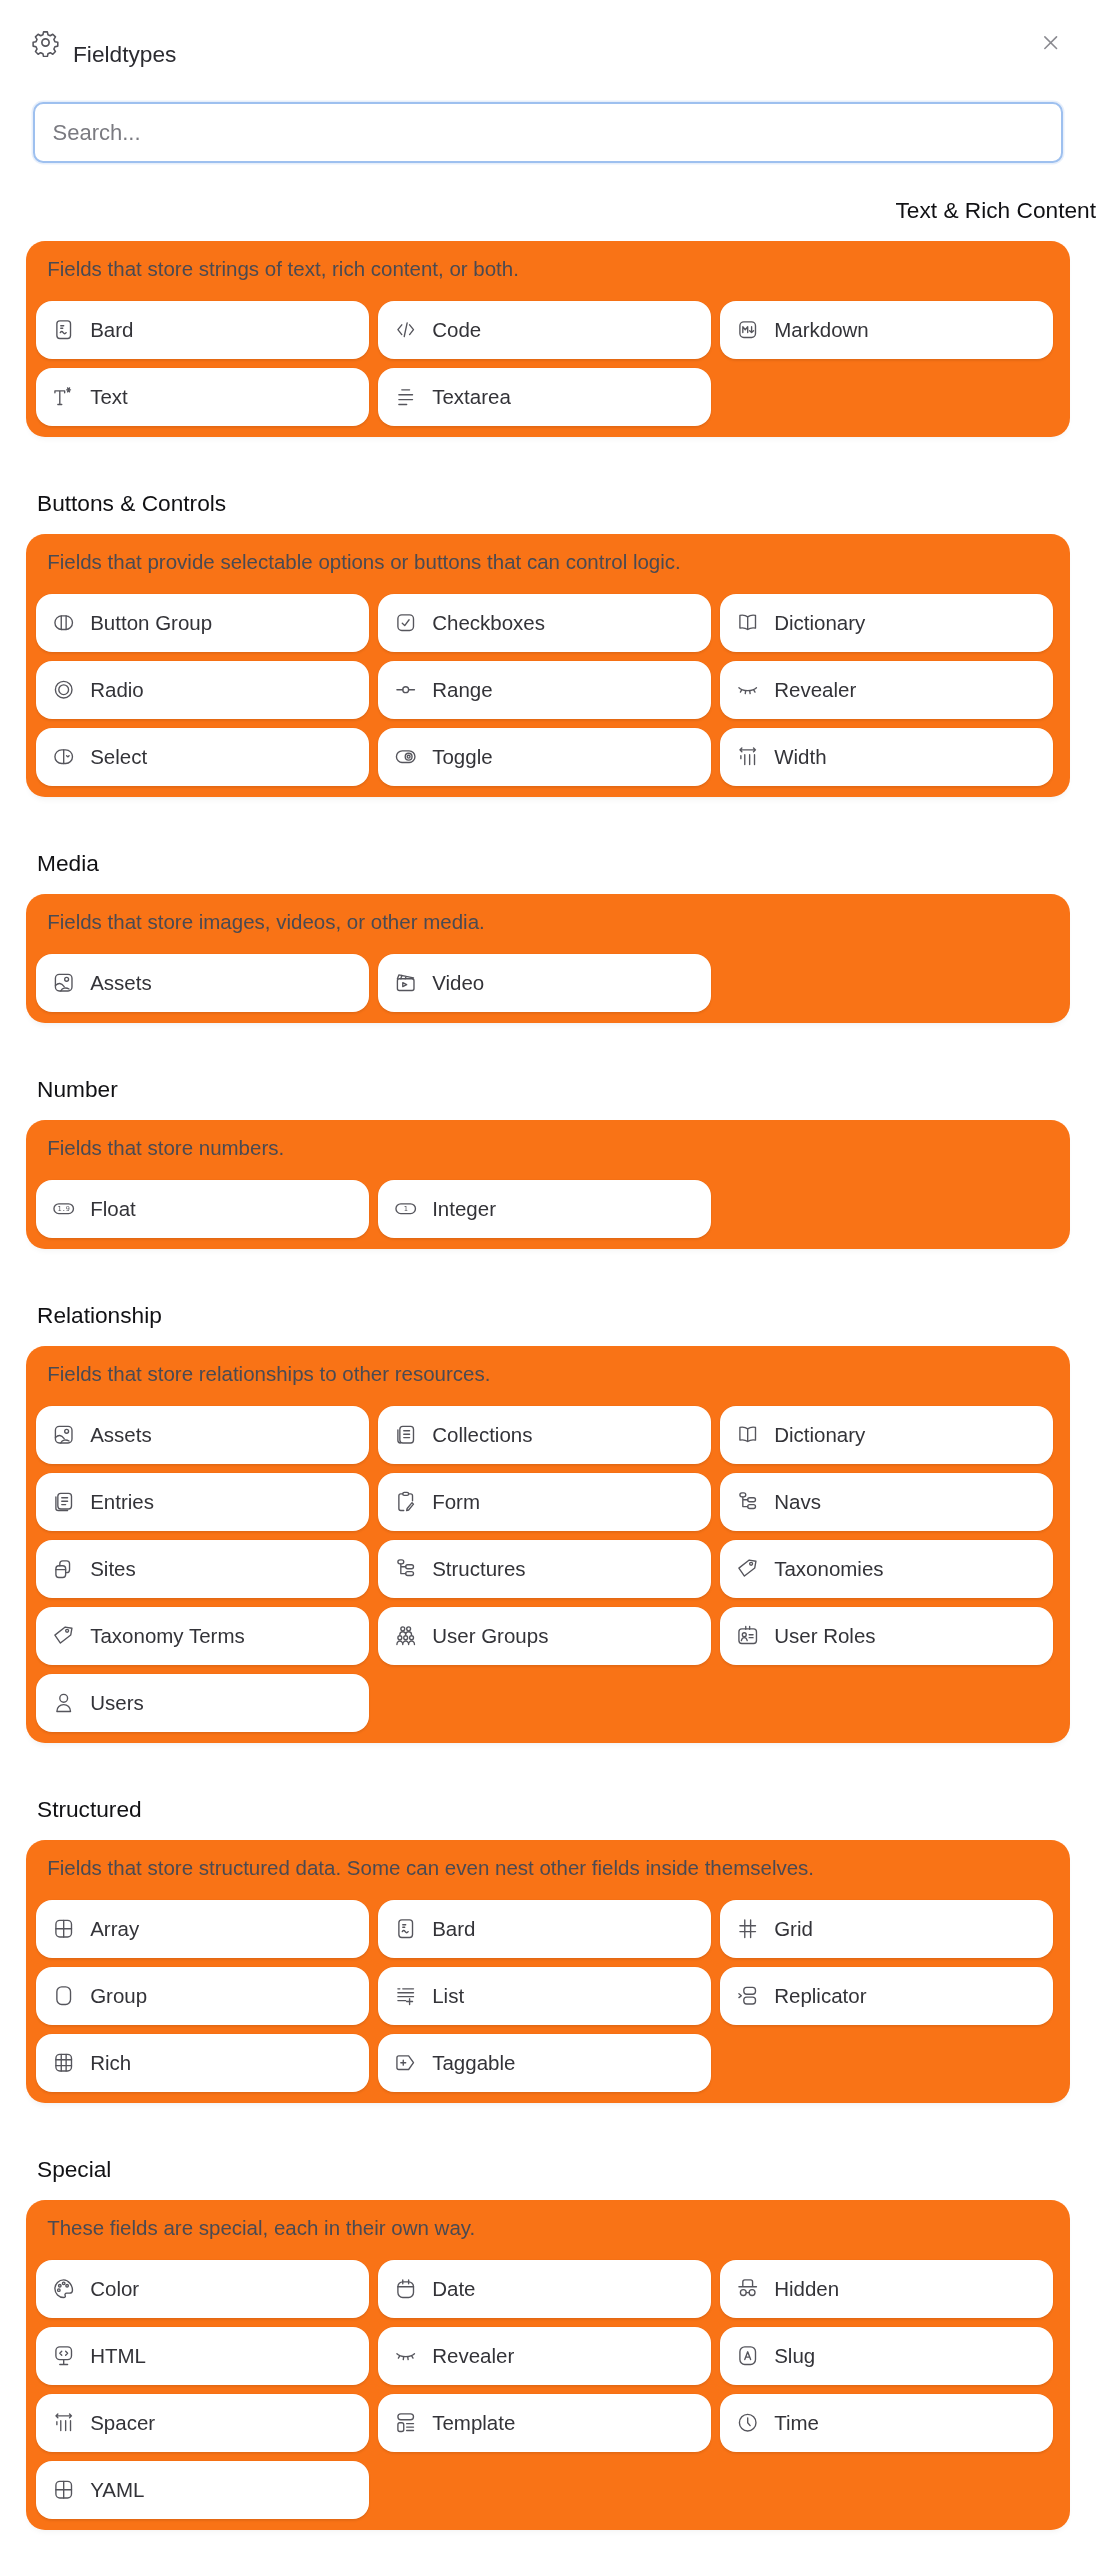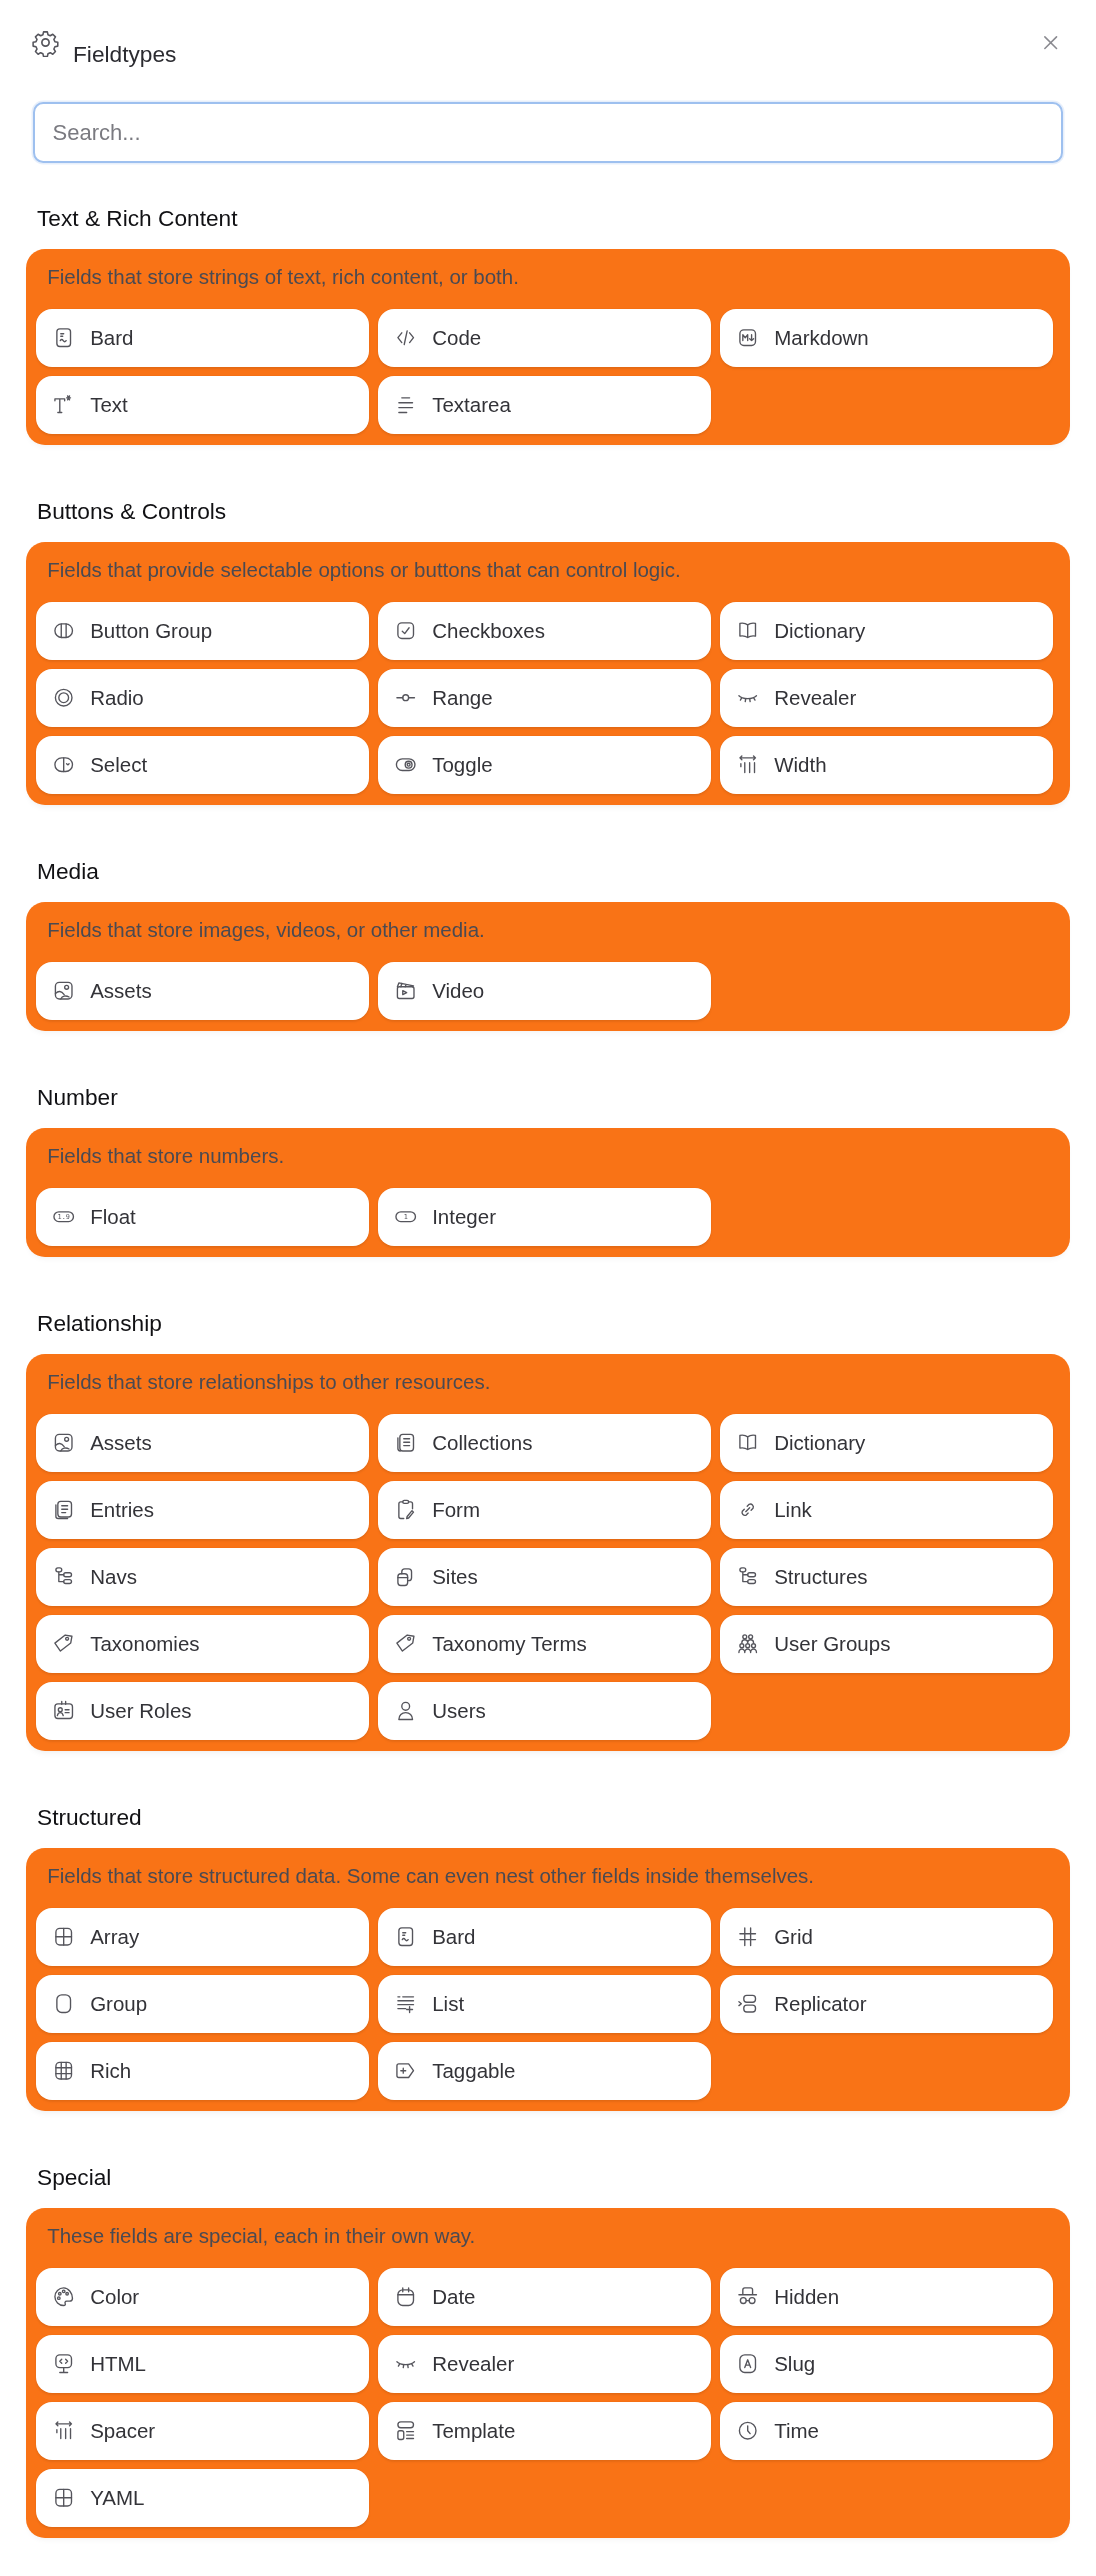--- a/index.html
+++ b/index.html
@@ -32,21 +32,21 @@
     box-shadow: 0 0 0 1.5px rgba(158,192,239,0.25);
   }
   .search::placeholder { color: #7a7a80; }
 
   .section { }
   .section h2 {
     margin: 0; padding-left: 37px; font-weight: 400;
     font-size: 22.7px; color: #111114; line-height: 26px;
     height: 26px; margin-top: 53px;
   }
-  .section.first h2 { margin-top: 40px; }
+  .section.first h2 { margin-top: 32px; text-align: right; }
   .panel {
     margin: 18px 26px 0 26px;
     background: #f97316; border-radius: 19px;
     padding: 13px 10.2px 11px 10.2px;
     box-shadow: 0 4.4px 7.3px -4.4px rgba(0,0,0,0.08);
   }
   .panel .desc {
     font-size: 20.5px; color: #4a4a52; line-height: 29px;
     padding-left: 11px; margin-bottom: 18px;
   }
@@ -327,28 +327,20 @@
                 <path d="M9 4H7a2 2 0 0 0-2 2v13a2 2 0 0 0 2 2h3M15 4h2a2 2 0 0 1 2 2v5"></path>
                 <rect x="9" y="2.5" width="6" height="3" rx="1.5"></rect>
                 <path d="M18.5 13l1.5 1.5-5 6-2 .5.5-2z"></path>
               </svg>
             </span>
             <span class="lbl">Form</span>
           </div>
           <div class="tile">
             <span class="ico">
               <svg viewBox="0 0 24 24" fill="none" stroke="#55555c" stroke-width="1.4" stroke-linecap="round" stroke-linejoin="round">
-                <path d="M10 14l4-4M8.5 11.5l-2 2a3 3 0 0 0 4 4l2-2M15.5 12.5l2-2a3 3 0 0 0-4-4l-2 2"></path>
-              </svg>
-            </span>
-            <span class="lbl">Link</span>
-          </div>
-          <div class="tile">
-            <span class="ico">
-              <svg viewBox="0 0 24 24" fill="none" stroke="#55555c" stroke-width="1.4" stroke-linecap="round" stroke-linejoin="round">
                 <rect x="4" y="3" width="6" height="4" rx="2"></rect>
                 <rect x="12" y="8" width="8" height="4" rx="2"></rect>
                 <rect x="12" y="15" width="8" height="4" rx="2"></rect>
                 <path d="M7 7v10h5M7 10h5"></path>
               </svg>
             </span>
             <span class="lbl">Navs</span>
           </div>
           <div class="tile">
             <span class="ico">

